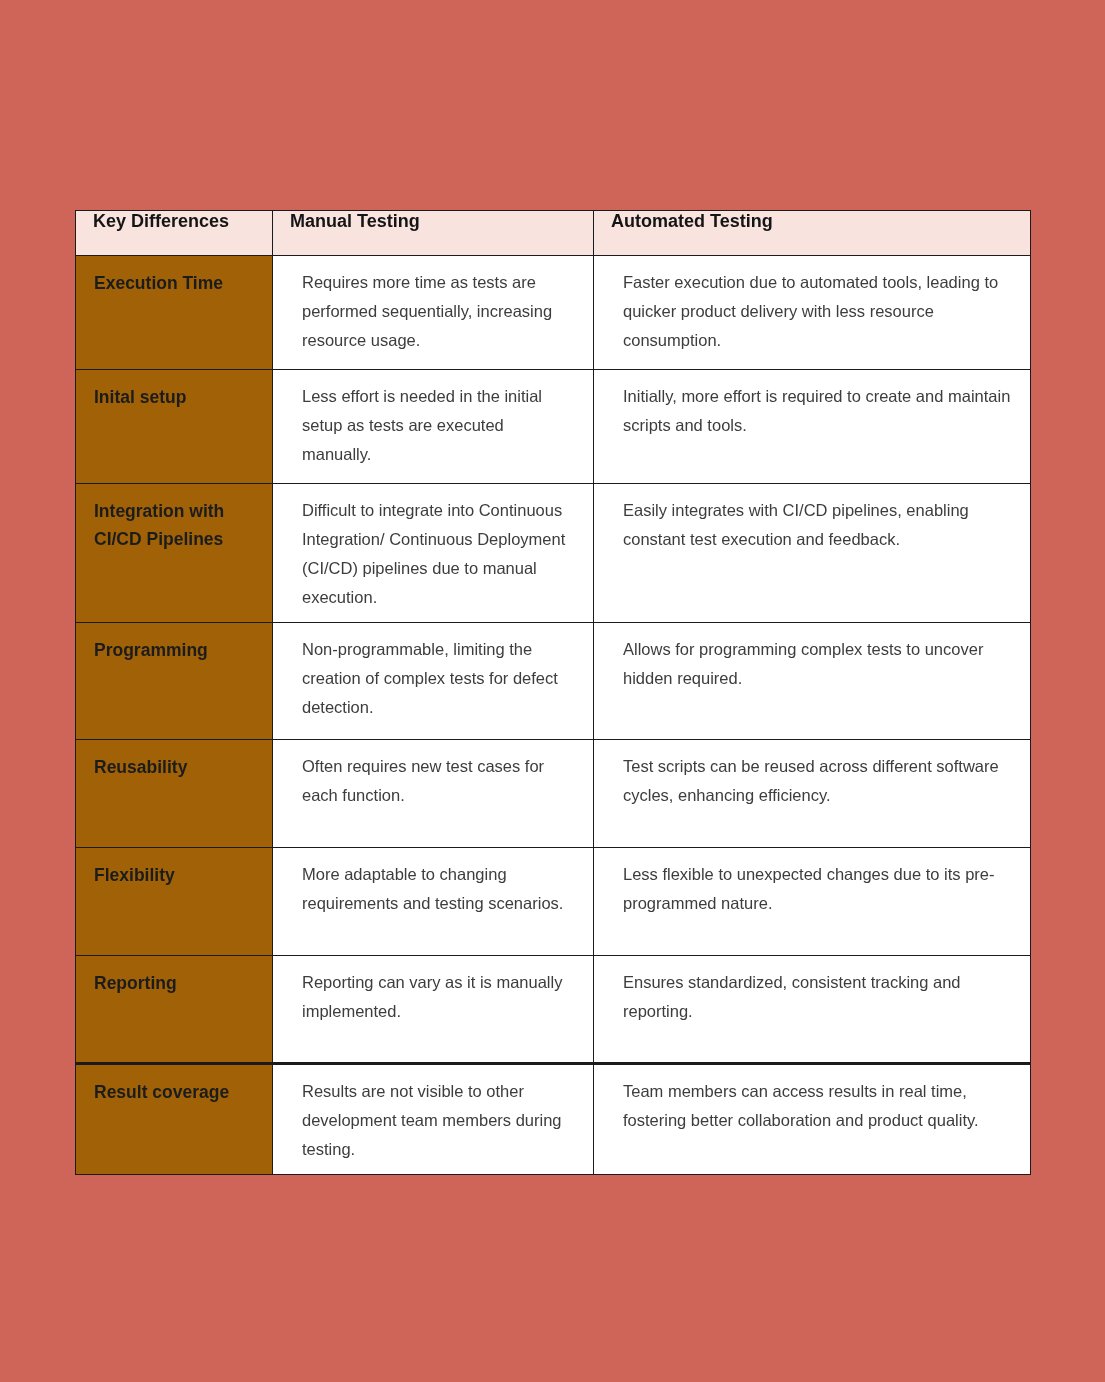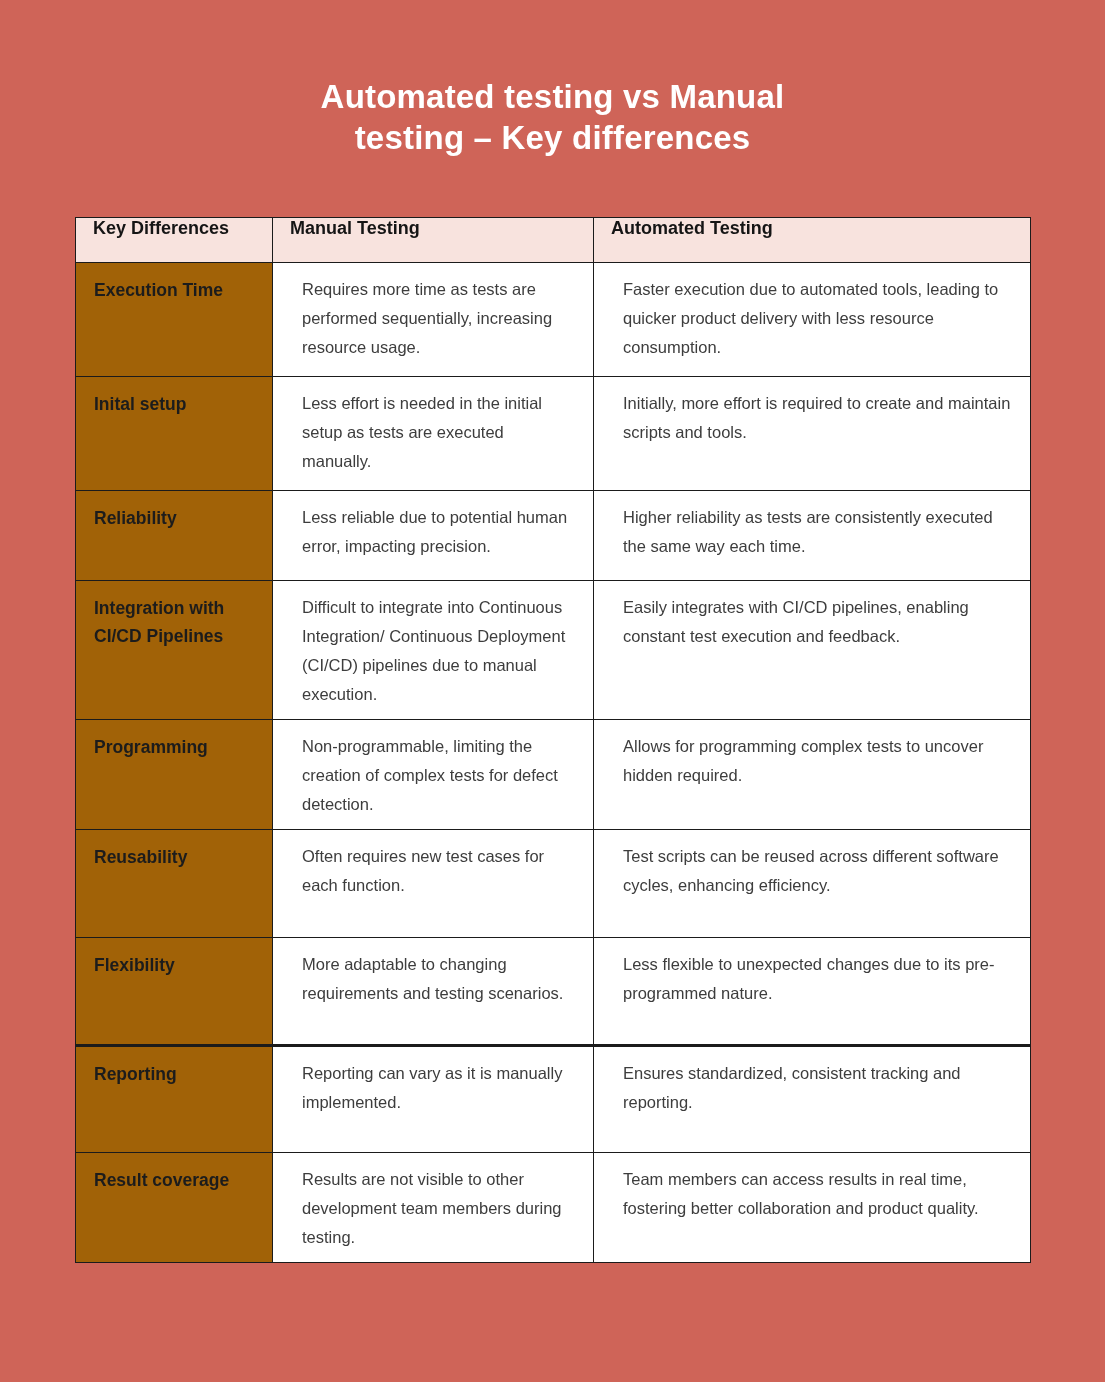--- a/index.html
+++ b/index.html
@@ -22,21 +22,21 @@
     width: 100%;
     text-align: center;
     color: #ffffff;
     font-size: 33px;
     font-weight: 700;
     line-height: 41px;
     letter-spacing: 0.2px;
   }
   .table-wrap {
     position: absolute;
-    top: 217px;
+    top: 210px;
     left: 75px;
     width: 955px;
   }
   table.cmp {
     width: 955px;
     border-collapse: collapse;
     table-layout: fixed;
     background: #ffffff;
   }
   table.cmp th, table.cmp td {
@@ -82,24 +82,20 @@
   tbody tr:nth-child(9) { height: 93px; }
   
   tbody tr:nth-child(8) th,
   tbody tr:nth-child(8) td { border-top-width: 3px; }
 </style>
 </head>
 <body>
 
 <div class="page">
 
-  <div class="title">
-    <div>Automated testing vs Manual</div>
-    <div>testing – Key differences</div>
-  </div>
 
   <div class="table-wrap">
     <table class="cmp">
       <colgroup>
         <col style="width:197px">
         <col style="width:321px">
         <col style="width:437px">
       </colgroup>
       <thead>
         <tr>
@@ -111,25 +107,20 @@
       <tbody>
         <tr>
           <th>Execution Time</th>
           <td>Requires more time as tests are performed sequentially, increasing resource usage.</td>
           <td>Faster execution due to automated tools, leading to quicker product delivery with less resource consumption.</td>
         </tr>
         <tr>
           <th>Inital setup</th>
           <td>Less effort is needed in the initial setup as tests are executed manually.</td>
           <td>Initially, more effort is required to create and maintain scripts and tools.</td>
-        </tr>
-        <tr>
-          <th>Reliability</th>
-          <td>Less reliable due to potential human error, impacting precision.</td>
-          <td>Higher reliability as tests are consistently executed the same way each time.</td>
         </tr>
         <tr>
           <th>Integration with CI/CD Pipelines</th>
           <td>Difficult to integrate into Continuous Integration/ Continuous Deployment (CI/CD) pipelines due to manual execution.</td>
           <td>Easily integrates with CI/CD pipelines, enabling constant test execution and feedback.</td>
         </tr>
         <tr>
           <th>Programming</th>
           <td>Non-programmable, limiting the creation of complex tests for defect detection.</td>
           <td>Allows for programming complex tests to uncover hidden required.</td>

